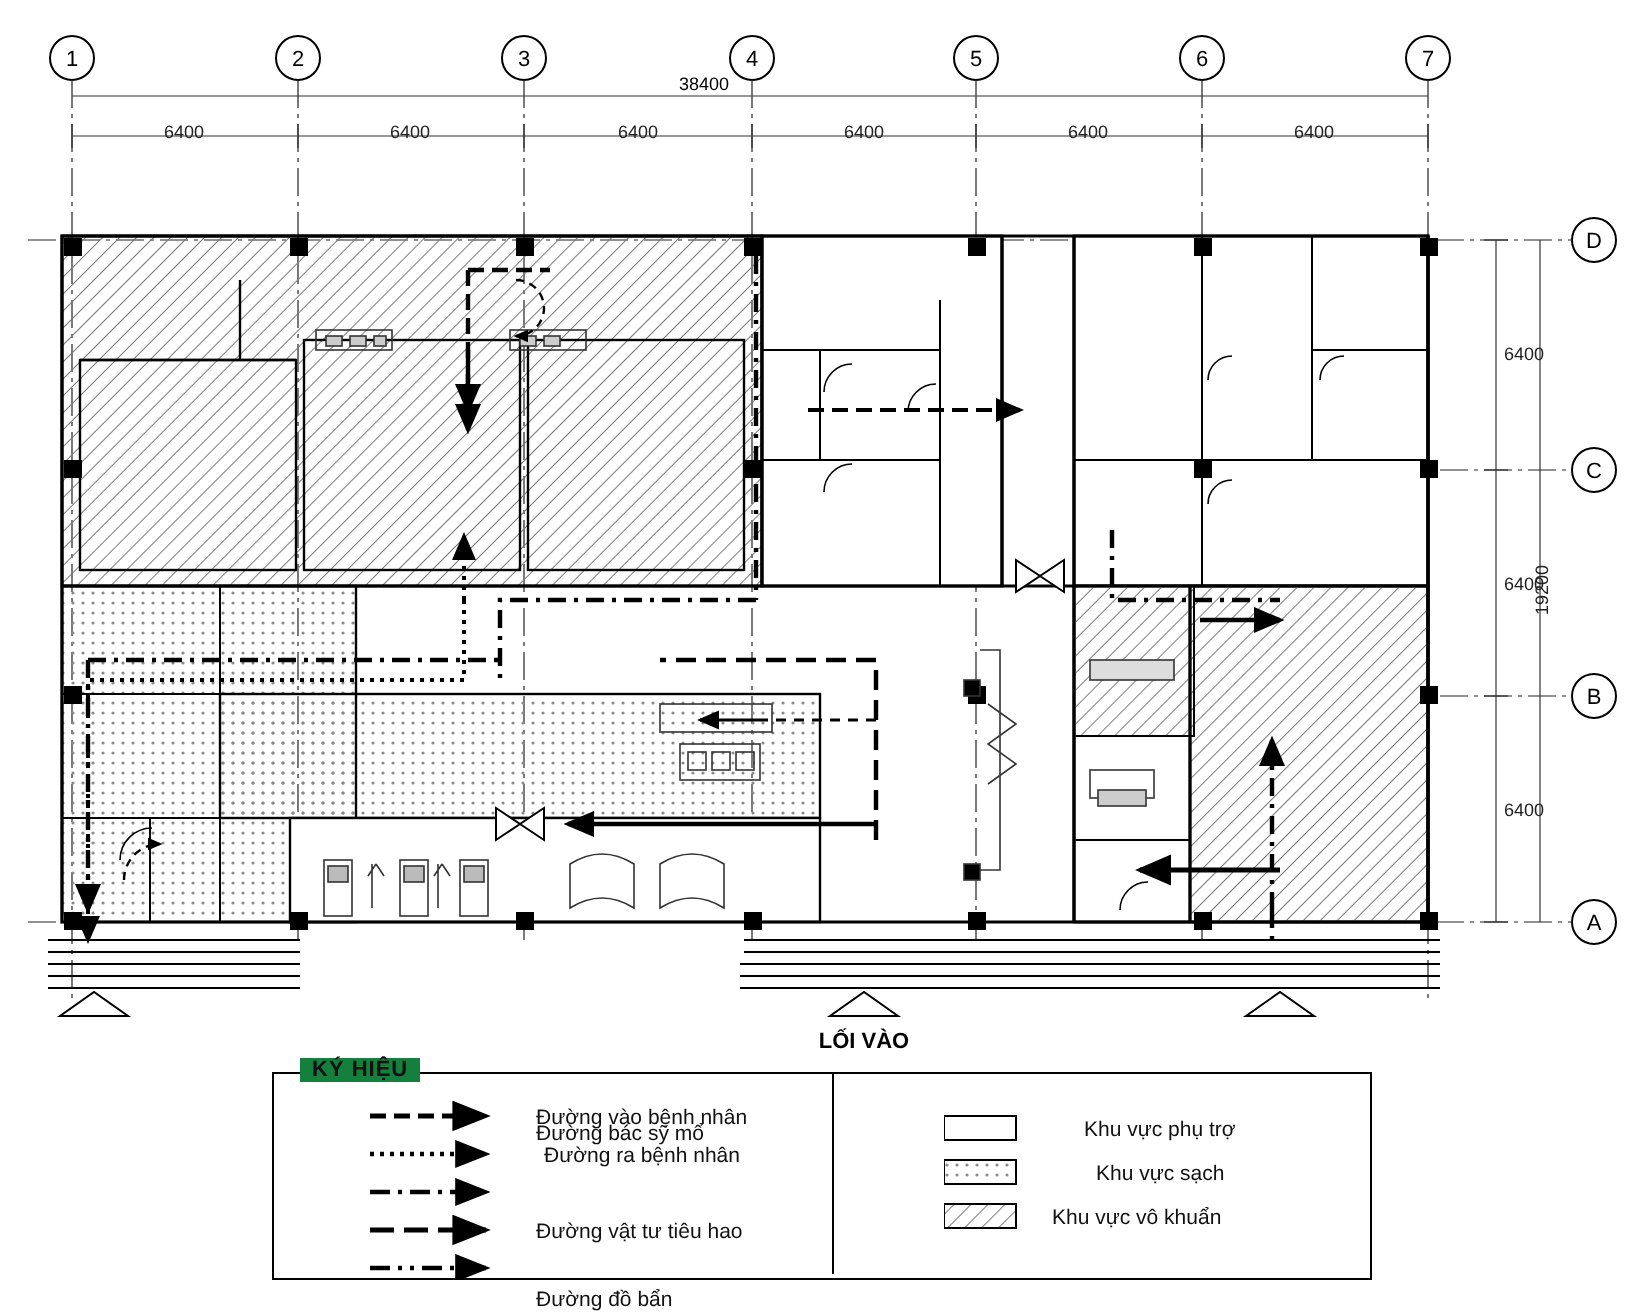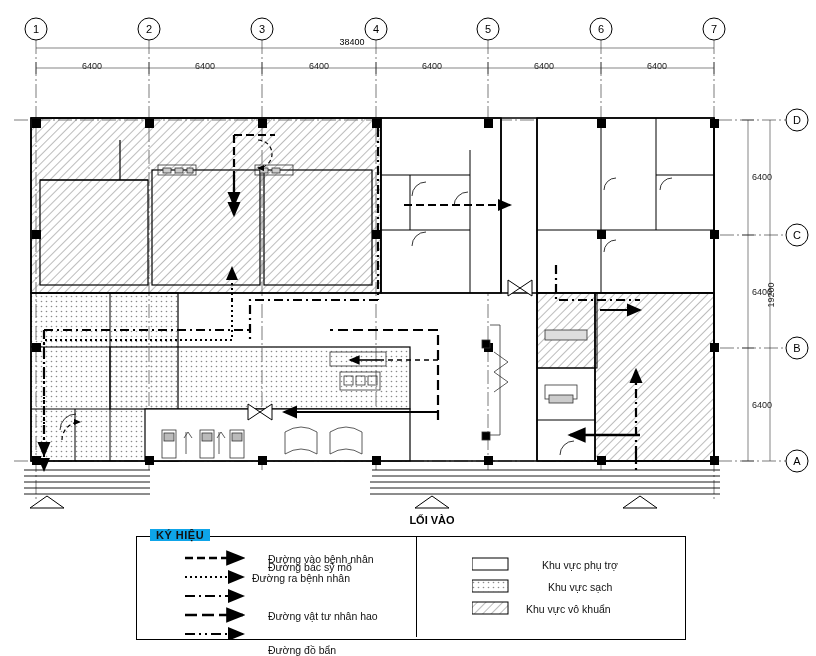--- a/index.html
+++ b/index.html
@@ -13,21 +13,21 @@
   }
   #plan{position:absolute;left:0;top:0;width:816px;height:656px;}
   .legend-box{
     position:absolute;
     left:136px;top:536px;width:548px;height:102px;
     border:1px solid #000;
     background:#fff;
   }
   .legend-title{
     position:absolute;left:150px;top:529px;
-    background:#0ea5e9;padding:0 6px;
+    background:#15803d;padding:0 6px;
     font-size:11px;font-weight:bold;letter-spacing:.5px;
   }
   .legend-div{
     position:absolute;left:416px;top:537px;width:0;height:100px;
     border-left:1px solid #000;
   }
   .lg-item{position:absolute;font-size:10.5px;white-space:nowrap;}
   .sw{position:absolute;}
 </style>
 </head>
@@ -303,23 +303,23 @@
     <path d="M0,86 H58" stroke-width="2.2" stroke-dasharray="10,4,2,4,2,4" marker-end="url(#arw2)"></path>
   </g>
   <defs>
     <marker id="arw2" markerWidth="8" markerHeight="8" refX="7" refY="3.2" orient="auto">
       <path d="M0,0 L8,3.2 L0,6.4 z" fill="#000"></path>
     </marker>
   </defs>
 </svg>
 
 <div class="lg-item" style="left:268px;top:553px">Đường vào bệnh nhân</div>
-<div class="lg-item" style="left:252px;top:572px">Đường ra bệnh nhân</div>
+<div class="lg-item" style="left:272px;top:572px">Đường ra bệnh nhân</div>
 <div class="lg-item" style="left:268px;top:561px">Đường bác sỹ mổ</div>
-<div class="lg-item" style="left:268px;top:610px">Đường vật tư nhân hao</div>
+<div class="lg-item" style="left:268px;top:610px">Đường vật tư tiêu hao</div>
 <div class="lg-item" style="left:268px;top:644px">Đường đồ bẩn</div>
 
 <svg class="sw" style="left:472px;top:556px;width:40px;height:62px">
   <defs>
     <pattern id="hatch2" width="6" height="6" patternTransform="rotate(45)" patternUnits="userSpaceOnUse">
       <line x1="0" y1="0" x2="0" y2="6" stroke="#7a7a7a" stroke-width="1"></line>
     </pattern>
     <pattern id="dots2" width="5" height="5" patternUnits="userSpaceOnUse">
       <circle cx="1.5" cy="1.5" r="0.8" fill="#8a8a8a"></circle>
     </pattern>

